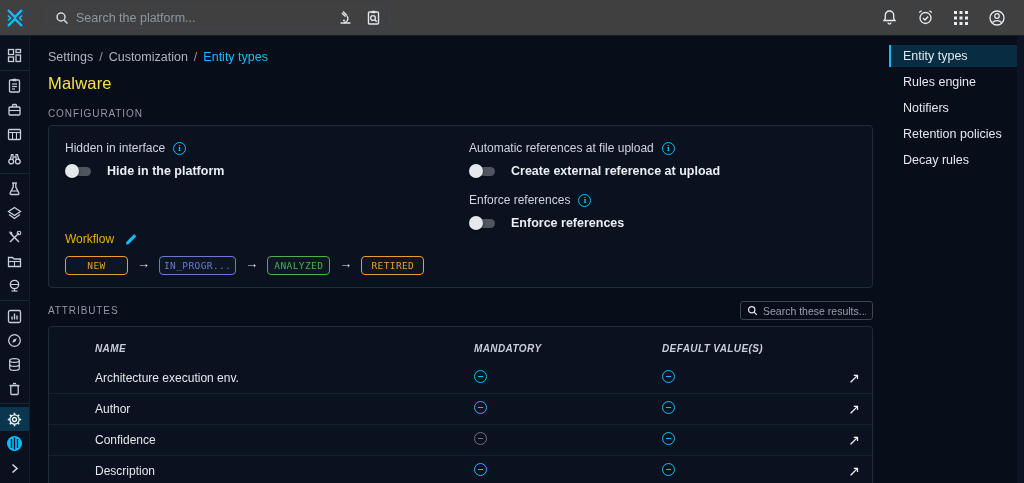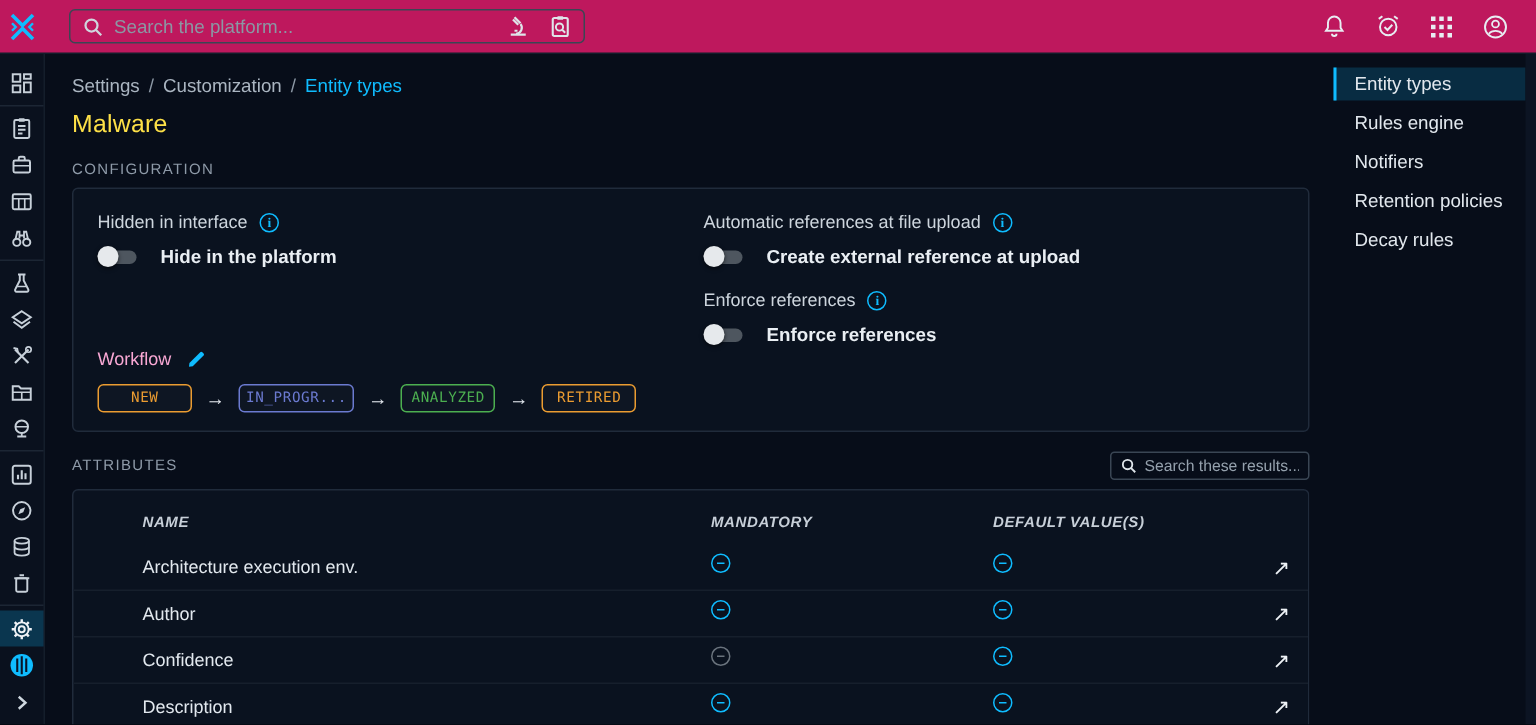--- a/index.html
+++ b/index.html
@@ -1,21 +1,21 @@
 <!DOCTYPE html>
 <html><head>
 <meta charset="utf-8">
 <style>
   * { margin:0; padding:0; box-sizing:border-box; }
   html,body { background:#05080f; }
   body { font-family:"Liberation Sans", sans-serif; }
   .screen { position:relative; width:1024px; height:483px; background:#070d19; color:#e8edf2; overflow:hidden; }
 
   
-  .topbar { height:36px; display:flex; align-items:center; padding:0 12px 0 0; border-bottom:1px solid #131d2b; background:#be185d; }
+  .topbar { height:36px; display:flex; align-items:center; padding:0 12px 0 0; border-bottom:1px solid #131d2b; background:#404040; }
   .logo-cell { width:30px; display:flex; justify-content:center; align-items:center; }
   .search-field { margin-left:16px; width:344px; height:23px; border:1px solid #3a4654; border-radius:4px; display:flex; align-items:center; padding:0 8px; gap:7px; }
   .search-field input { flex:1; background:transparent; border:none; outline:none; color:#dfe5ea; font-size:12.5px; font-family:"Liberation Sans", sans-serif; }
   .search-field input::placeholder { color:#8b97a4; }
   .search-field .tool-icons { display:flex; gap:13px; align-items:center; }
   .topbar-spacer { flex:1; }
   .topbar-right { display:flex; gap:19px; align-items:center; margin-right:6px; }
   .tb-icon { display:inline-flex; cursor:pointer; }
 
   
@@ -45,22 +45,22 @@
   .field-label { display:flex; align-items:center; gap:8px; font-size:12px; color:#cdd5dd; margin-top:3px; }
   .toggle-row { display:flex; align-items:center; gap:13px; margin-top:9px; font-size:12.5px; color:#e9eef3;font-weight:bold; }
   .gap-lg { margin-top:15px; }
 
   .info-icon { width:13px; height:13px; border:1.3px solid #0fbcff; border-radius:50%; color:#0fbcff; font-size:9px; font-weight:bold; display:inline-flex; align-items:center; justify-content:center; cursor:pointer; font-family:"Liberation Serif", serif; }
 
   .switch { position:relative; width:29px; height:14px; flex:0 0 auto; cursor:pointer; }
   .switch .track { position:absolute; left:3px; top:3px; width:23px; height:9px; border-radius:5px; background:#4e565f; }
   .switch .knob { position:absolute; left:0; top:0; width:14px; height:14px; border-radius:50%; background:#e6e9ec; box-shadow:0 1px 3px rgba(0,0,0,0.6); }
 
-  .workflow-label { margin-top:auto; display:flex; align-items:center; gap:10px; font-size:12px; color:#f9a8d4; }
-  .chips-row { display:flex; align-items:center; margin-top:10px; margin-bottom:2px; }
+  .workflow-label { margin-top:auto; display:flex; align-items:center; gap:10px; font-size:12px; color:#eab308; }
+  .chips-row { display:flex; align-items:flex-start; margin-top:10px; margin-bottom:2px; }
   .status-chip { min-width:63px; text-align:center; padding:3px 4px; border:1.5px solid currentColor; border-radius:4px; font-family:"DejaVu Sans Mono", monospace; font-size:9.5px; letter-spacing:0.4px; cursor:pointer; background:rgba(255,255,255,0.02); }
   .chip-arrow { color:#e3e8ee; font-size:13px; margin:0 9px; }
 
   .attr-head { margin-top:13px; display:flex; align-items:center; justify-content:space-between; }
   .mini-search { width:133px; height:19px; border:1px solid #3a4654; border-radius:3px; display:flex; align-items:center; gap:5px; padding:0 6px; }
   .mini-search input { flex:1; min-width:0; background:transparent; border:none; outline:none; color:#dfe5ea; font-size:10.5px; font-family:"Liberation Sans", sans-serif; }
   .mini-search input::placeholder { color:#95a1ad; }
 
   .attr-panel { margin-top:6px; border-bottom:none; border-radius:4px 4px 0 0; height:200px; overflow:hidden; }
   .t-grid { display:grid; grid-template-columns:34px 1fr 188px 178px 36px; align-items:center; padding:0 12px; }

